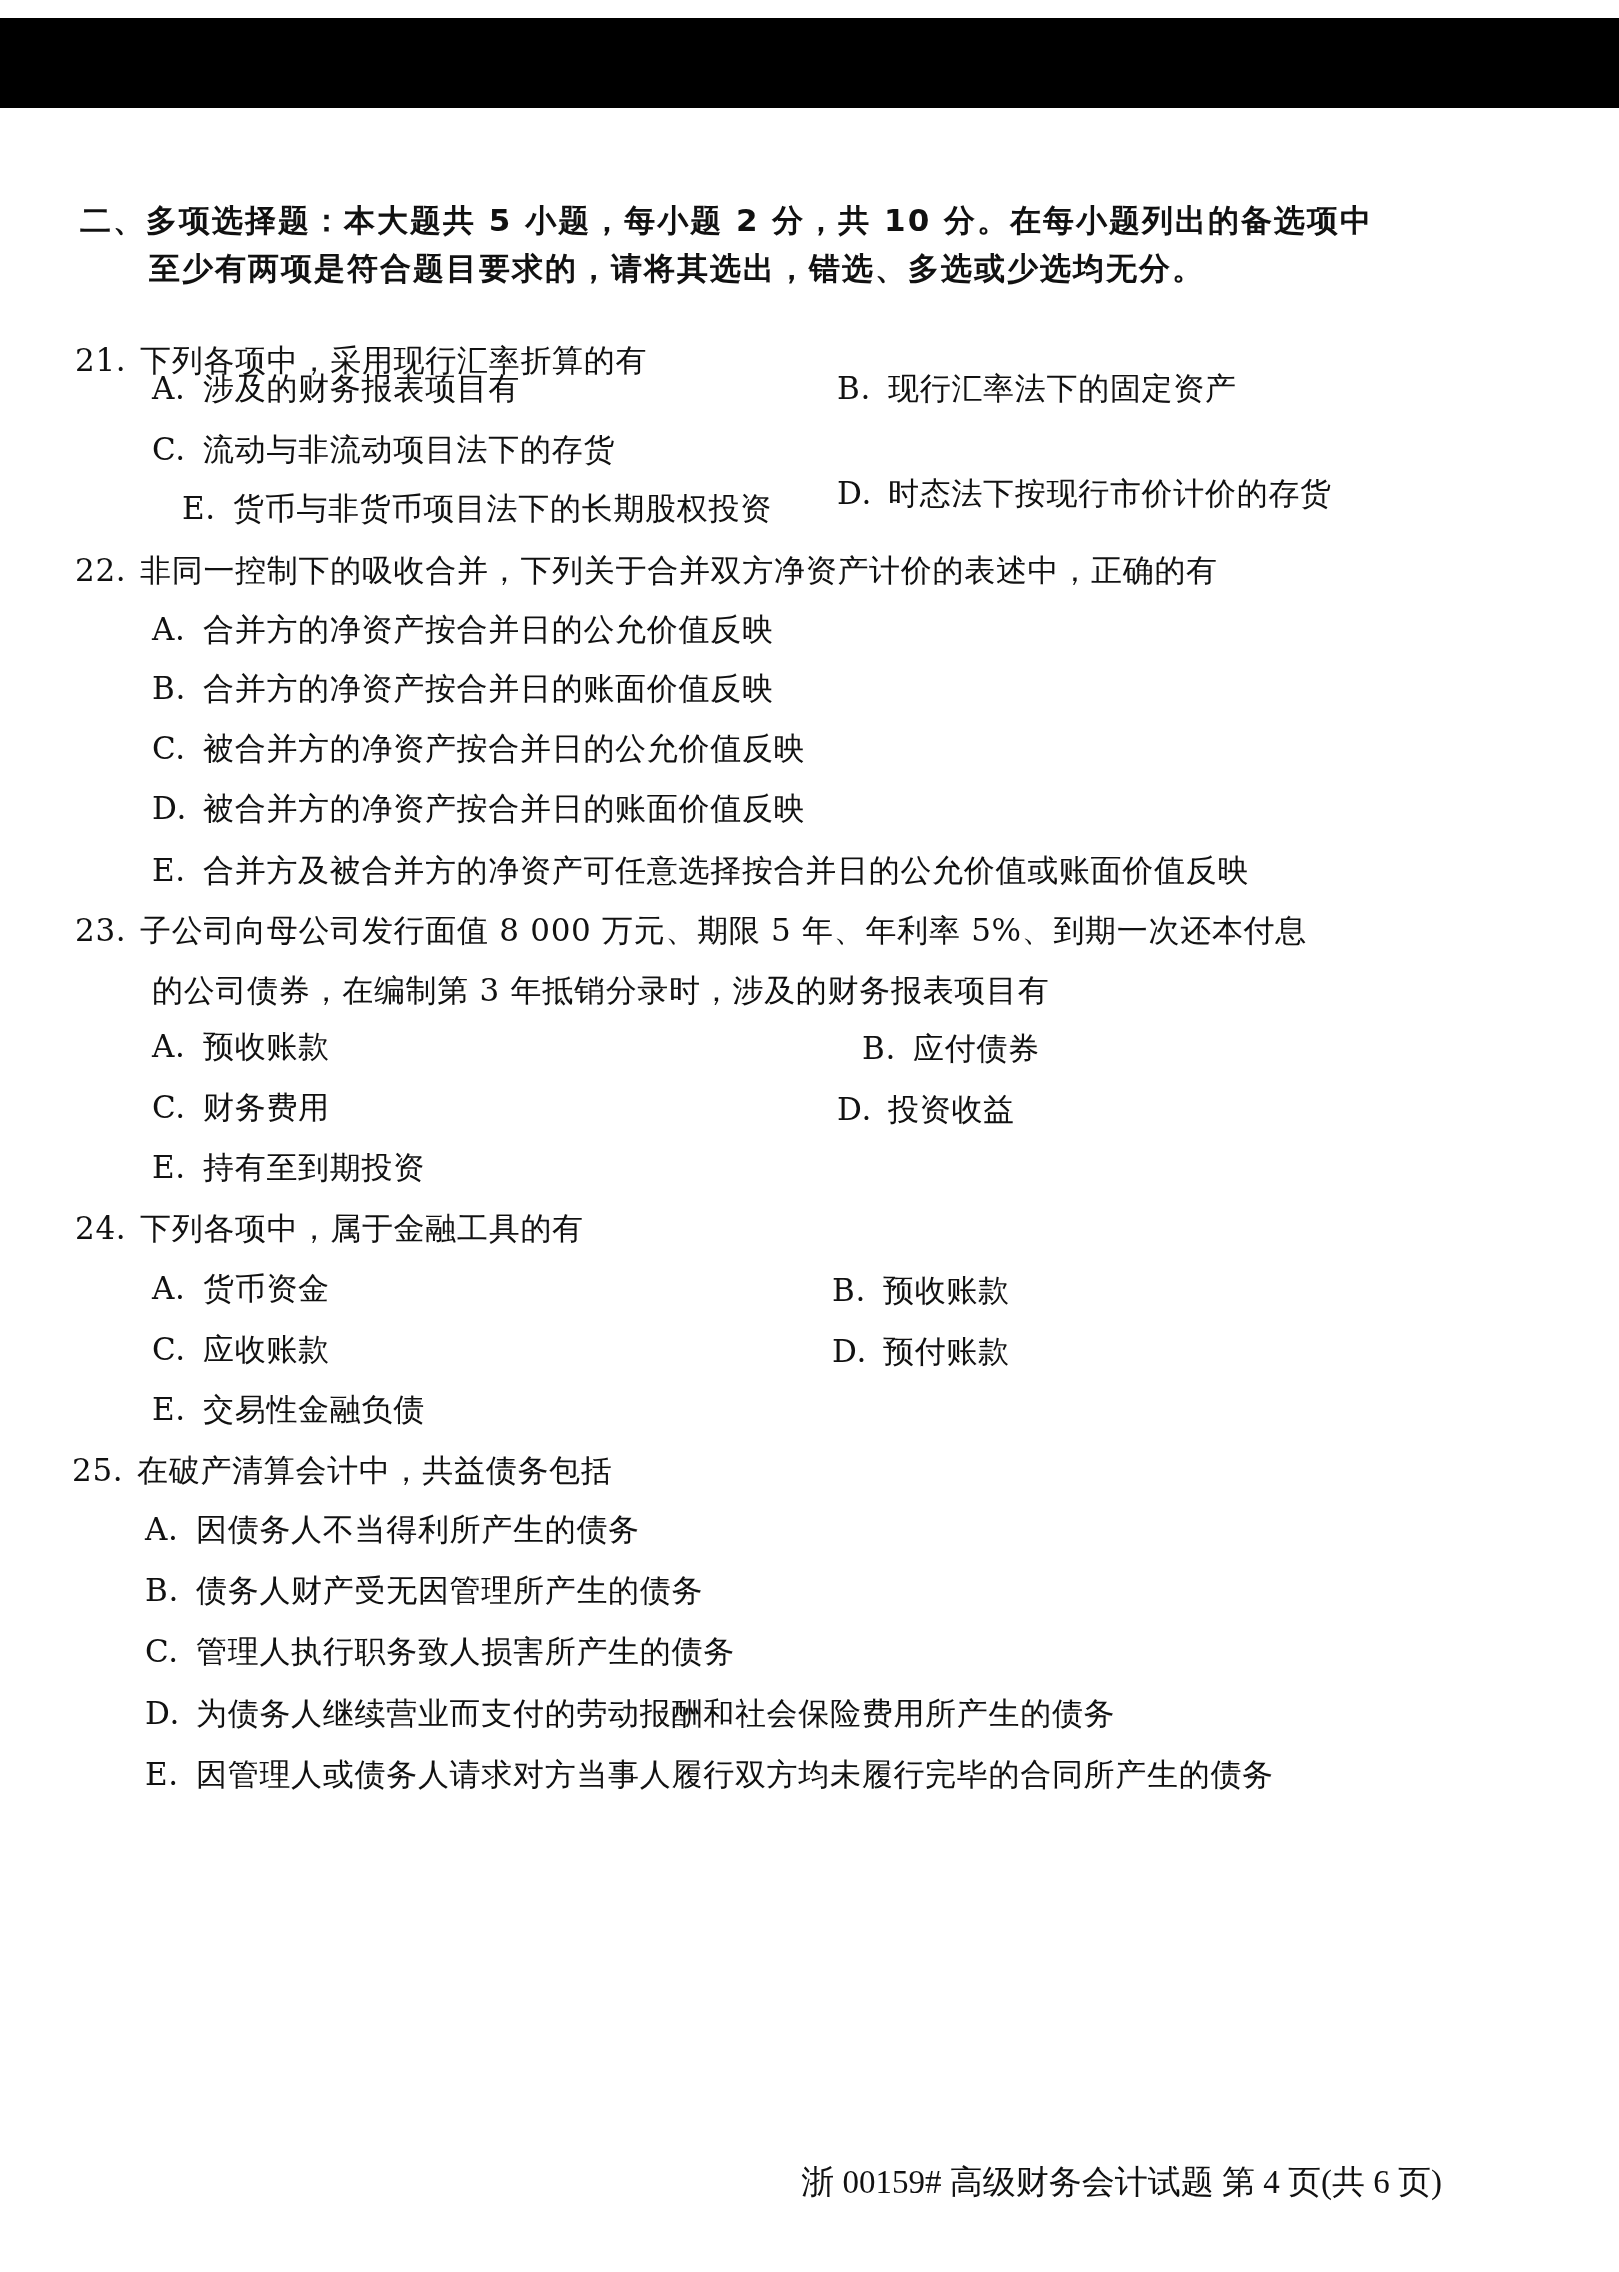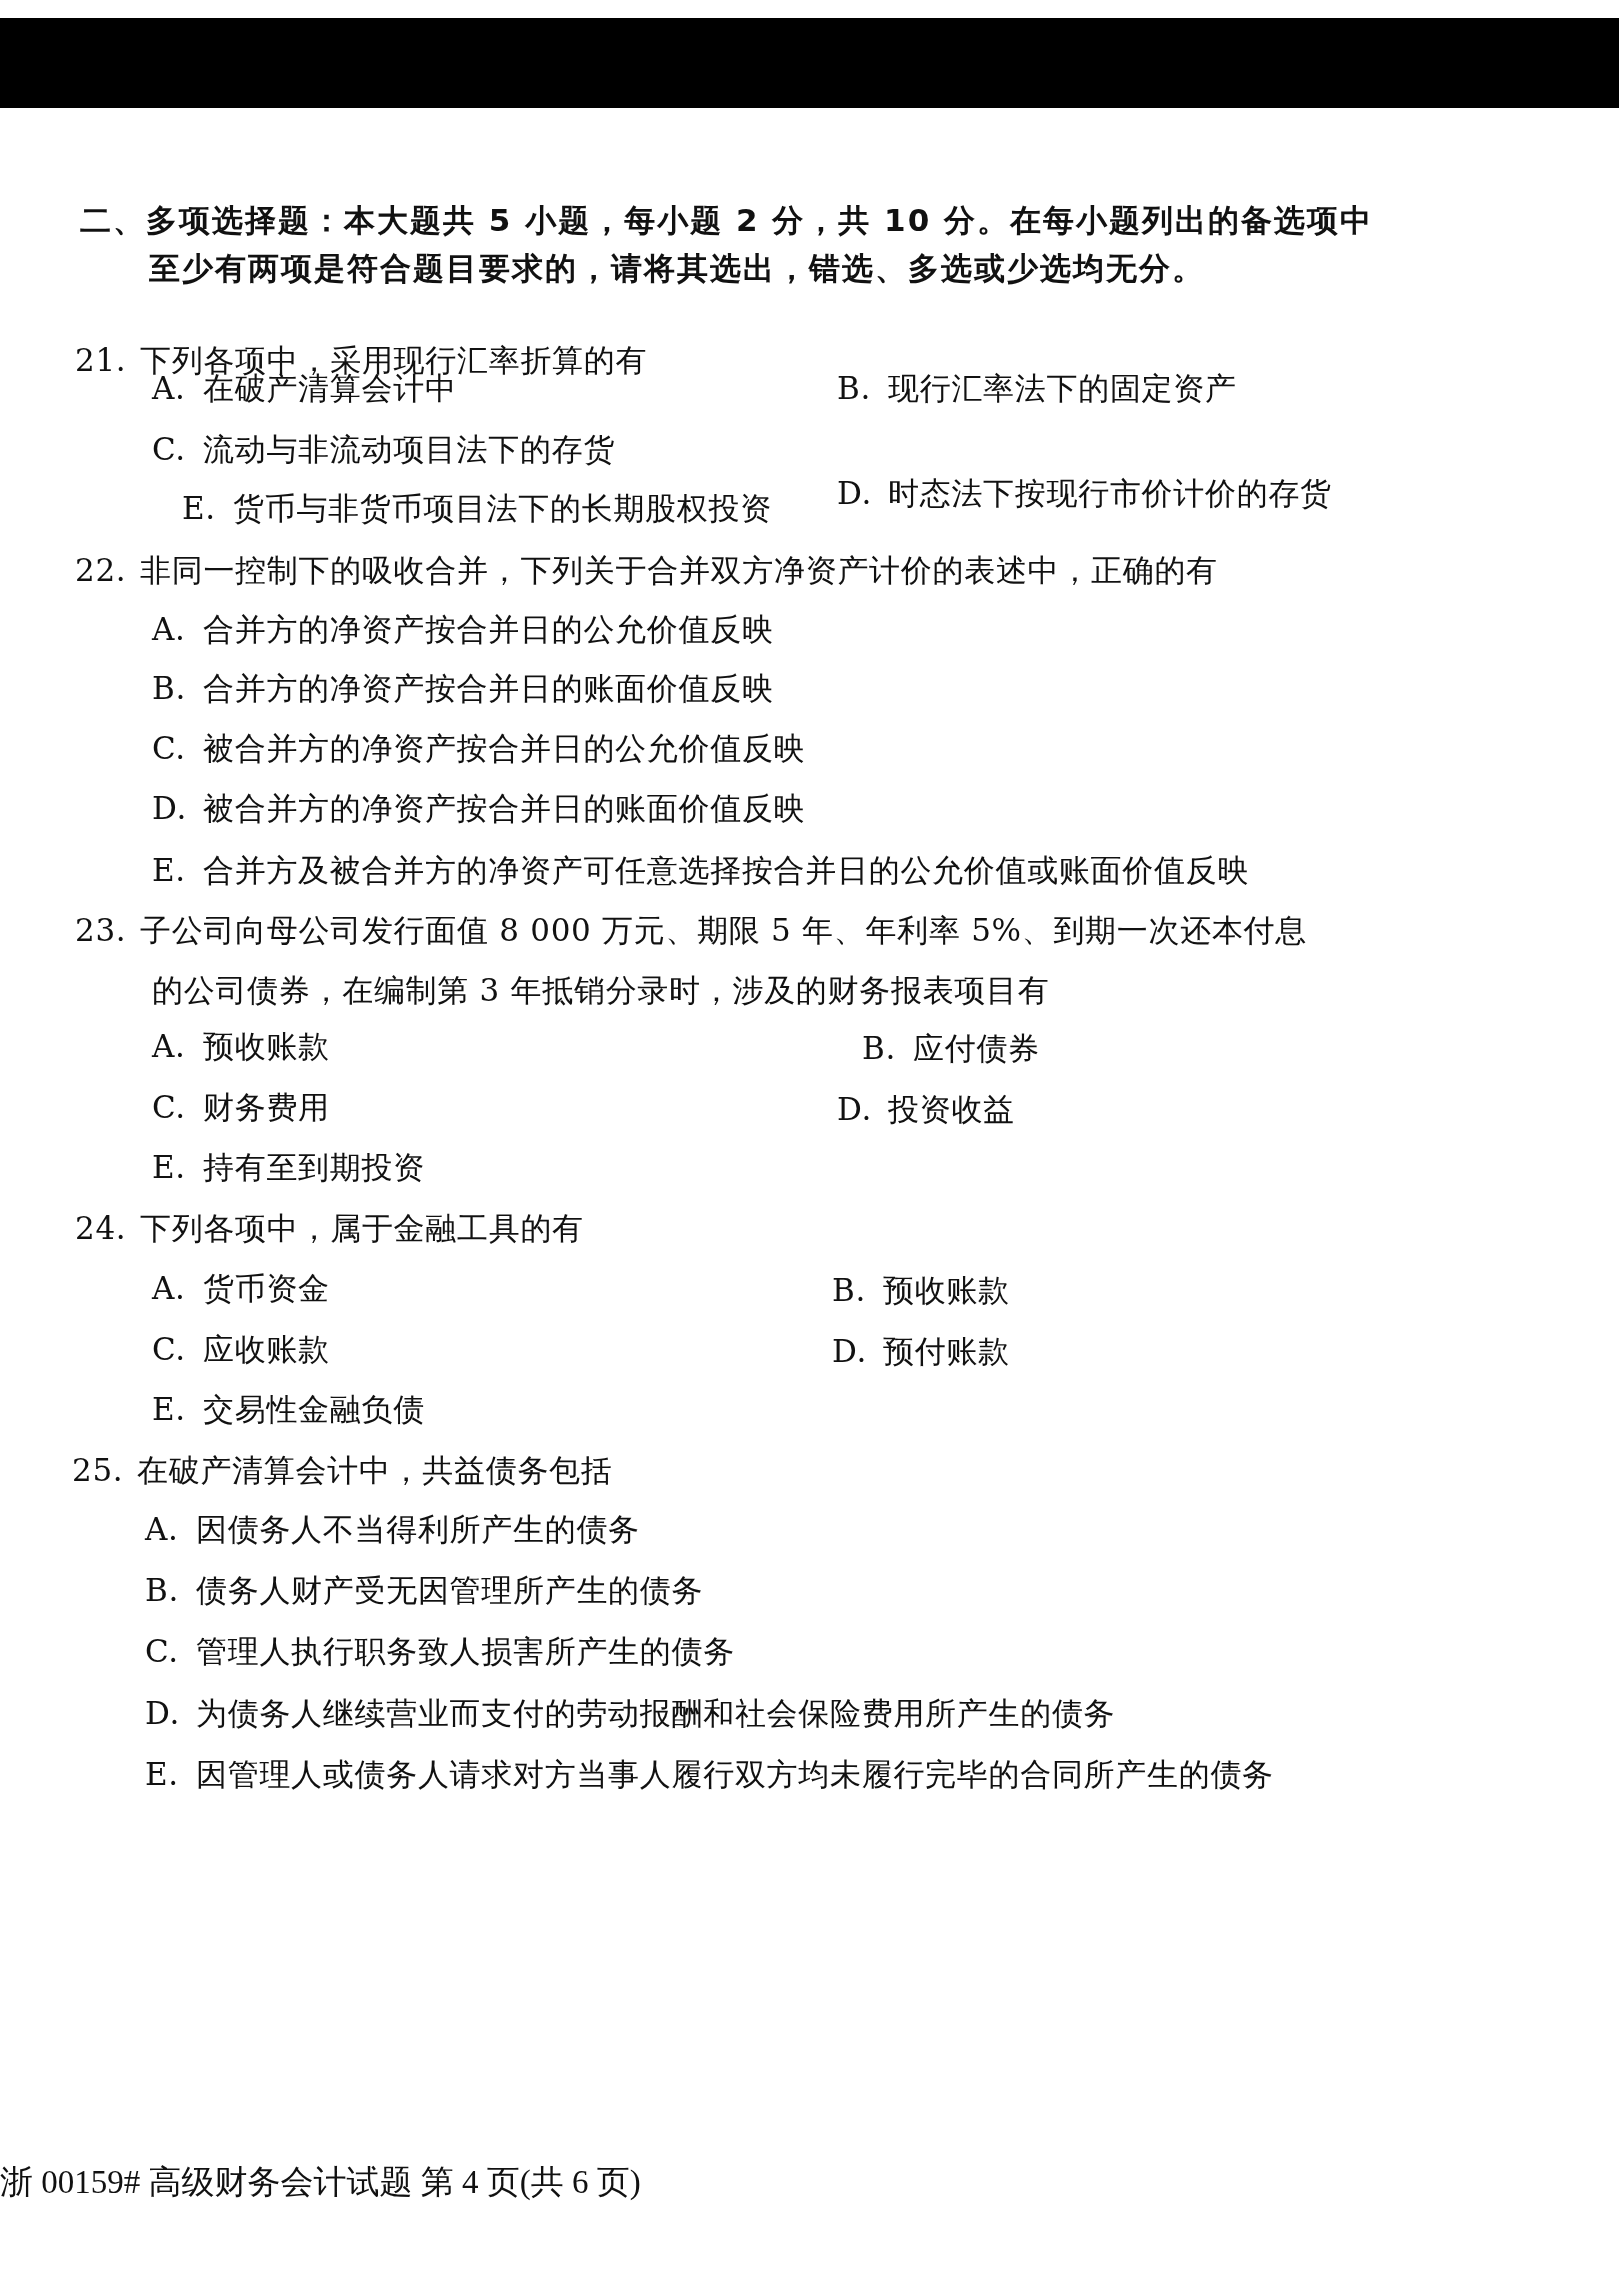--- a/index.html
+++ b/index.html
@@ -3,36 +3,36 @@
 <meta charset="utf-8">
 <style>
   html, body { margin: 0; padding: 0; background: #ffffff; }
   body { width: 1619px; height: 2273px; position: relative; overflow: hidden;
          font-family: "DejaVu Serif", "Liberation Serif", serif; color: #111; }
   .topbar { position: absolute; left: 0; top: 17.7px; width: 1619px; height: 90px; background: #000; }
   .line { position: absolute; white-space: nowrap; font-size: 31px; line-height: 39px; letter-spacing: 0.7px; }
   .heading { font-family: "DejaVu Sans", "Liberation Sans", sans-serif; font-weight: bold; font-size: 31px; letter-spacing: 2px; }
   .qnum { display: inline-block; min-width: 65px; }
   .optlabel { display: inline-block; min-width: 51px; }
-  .footer { position: absolute; top: 2163px; left: 0; width: 1442px; text-align: left;
+  .footer { position: absolute; top: 2163px; left: 0; width: 1442px; text-align: right;
             font-family: "Liberation Serif", "DejaVu Serif", serif; font-size: 33px; line-height: 39px; }
   .footer span { margin-left: 0; }
 </style>
 </head>
 <body>
 
 <div class="topbar"></div>
 
 <div class="line heading" style="left:80px; top:201px;">二、多项选择题：本大题共 5 小题，每小题 2 分，共 10 分。在每小题列出的备选项中</div>
 <div class="line heading" style="left:149px; top:249px;">至少有两项是符合题目要求的，请将其选出，错选、多选或少选均无分。</div>
 
 <div class="line" style="left:75px; top:309px;margin-top:32px;">
   <span class="qnum">21.</span><span>下列各项中，采用现行汇率折算的有</span>
 </div>
-<div class="line" style="left:152px; top:369px;"><span class="optlabel">A.</span><span>在破产清算会计中</span></div>
+<div class="line" style="left:152px; top:369px;"><span class="optlabel">A.</span><span>涉及的财务报表项目有</span></div>
 <div class="line" style="left:837px; top:369px;"><span class="optlabel">B.</span><span>现行汇率法下的固定资产</span></div>
 <div class="line" style="left:152px; top:430px;"><span class="optlabel">C.</span><span>流动与非流动项目法下的存货</span></div>
 <div class="line" style="left:837px; top:430px;margin-top:44px;"><span class="optlabel">D.</span><span>时态法下按现行市价计价的存货</span></div>
 <div class="line" style="left:152px; top:489px;margin-left:30px;"><span class="optlabel">E.</span><span>货币与非货币项目法下的长期股权投资</span></div>
 
 <div class="line" style="left:75px; top:551px;">
   <span class="qnum">22.</span><span>非同一控制下的吸收合并，下列关于合并双方净资产计价的表述中，正确的有</span>
 </div>
 <div class="line" style="left:152px; top:610px;"><span class="optlabel">A.</span><span>合并方的净资产按合并日的公允价值反映</span></div>
 <div class="line" style="left:152px; top:669px;"><span class="optlabel">B.</span><span>合并方的净资产按合并日的账面价值反映</span></div>

